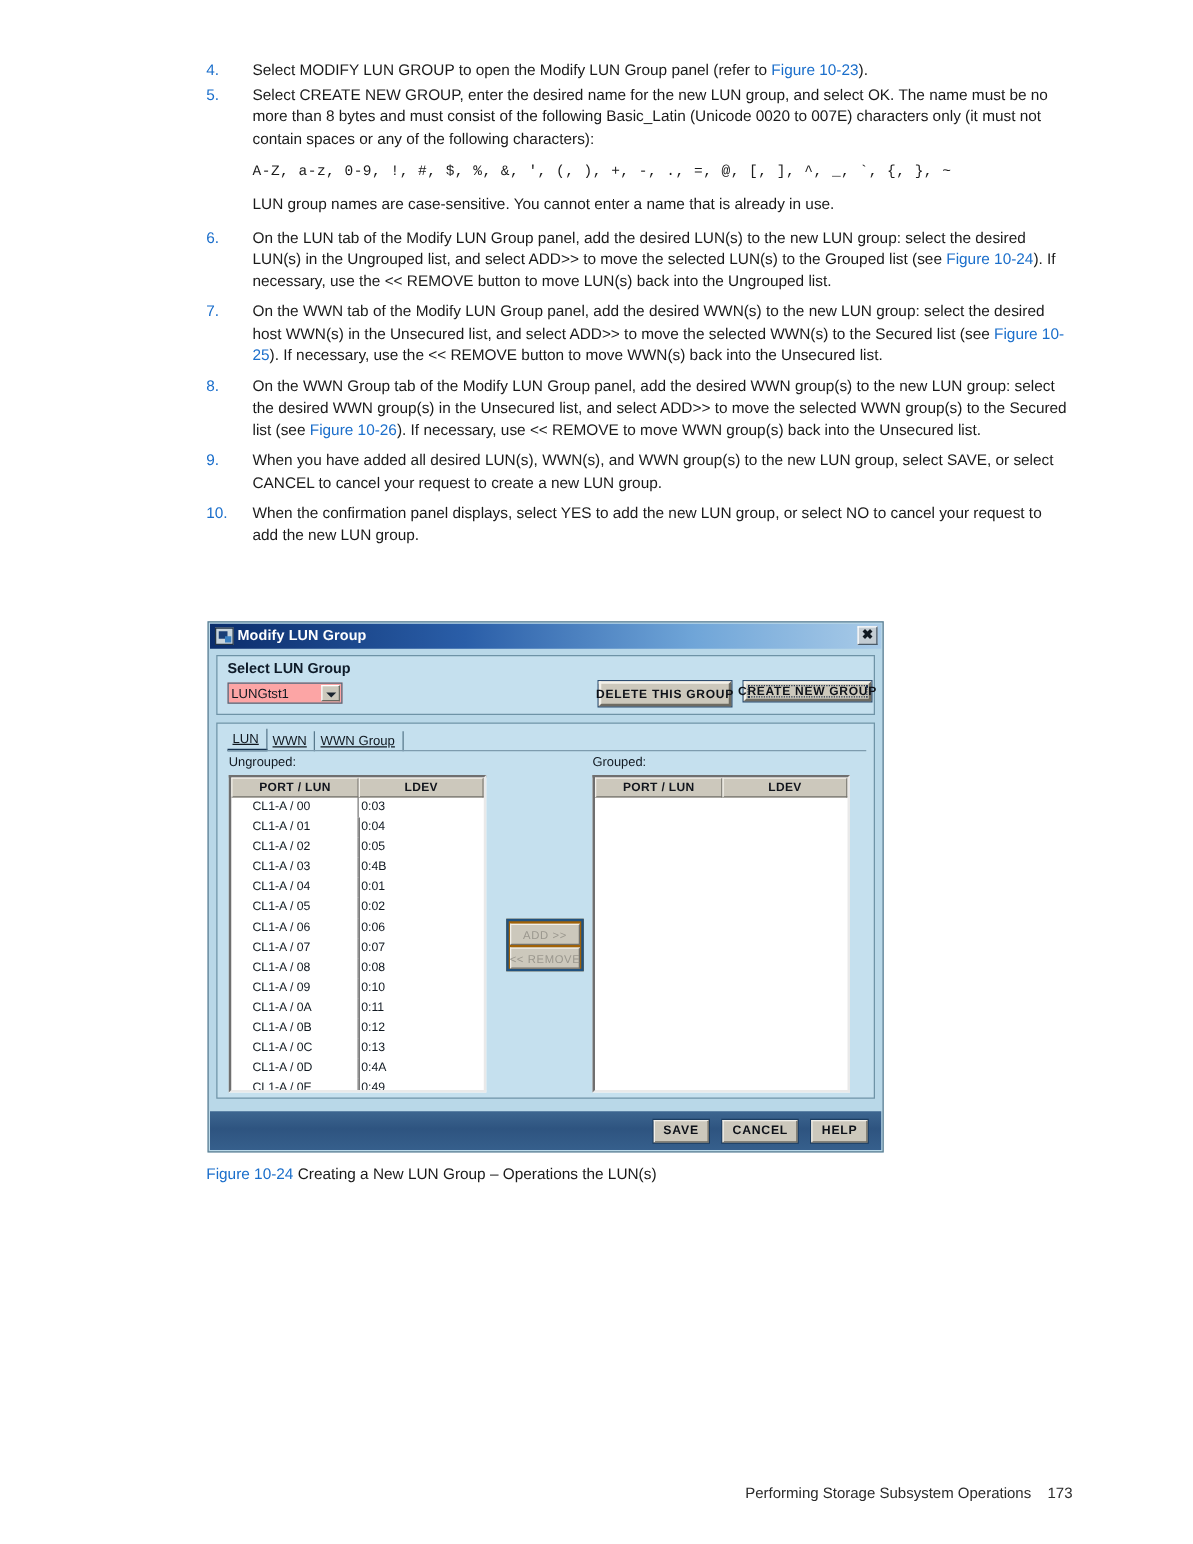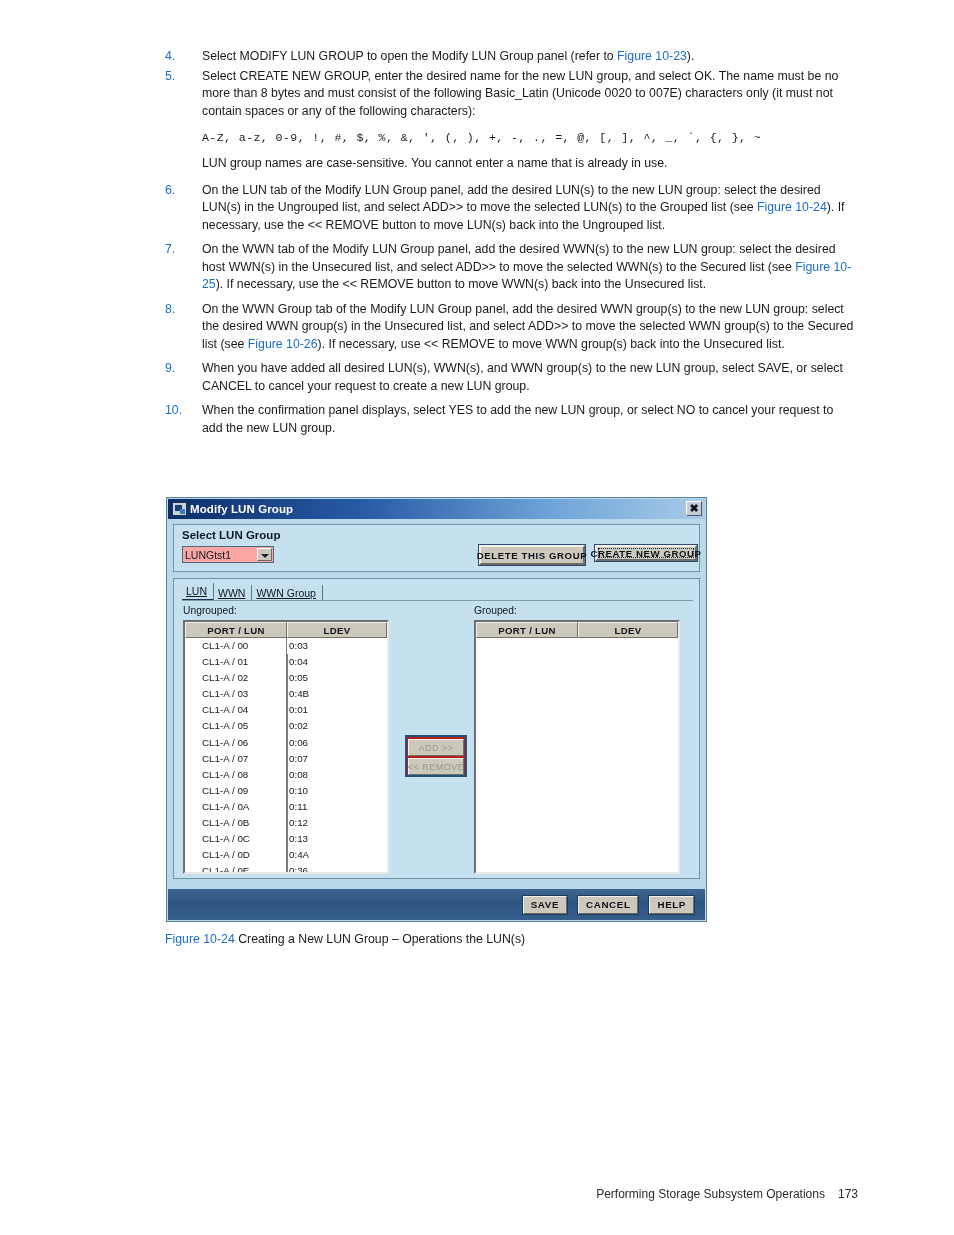--- a/index.html
+++ b/index.html
@@ -346,21 +346,21 @@
     background: #7b7b7b;
   }
 
   
   .mid-btns {
     position: absolute;
     left: 231px; top: 156px;
     width: 62px; height: 42px;
     border: 2px solid #21527f;
     box-sizing: border-box;
-    background: #b91c1c;
+    background: #a16207;
     text-decoration: underline;
   }
   .mbtn {
     position: absolute;
     left: 1px;
     width: 56px; height: 17px;
     background: #ccc8bc;
     border: 1px solid;
     border-color: #f2f0ea #72706a #72706a #f2f0ea;
     box-sizing: border-box;
@@ -578,21 +578,21 @@
             <div class="lrow">
               <div class="lcell1">CL1-A / 0C</div>
               <div class="lcell2">0:13</div>
             </div>
             <div class="lrow">
               <div class="lcell1">CL1-A / 0D</div>
               <div class="lcell2">0:4A</div>
             </div>
             <div class="lrow">
               <div class="lcell1">CL1-A / 0E</div>
-              <div class="lcell2">0:36</div>
+              <div class="lcell2">0:49</div>
             </div>
           </div>
       </div>
 
       <div class="mid-btns">
         <div class="mbtn add">ADD &gt;&gt;</div>
         <div class="mbtn remove">&lt;&lt; REMOVE</div>
       </div>
 
       <div class="listbox list-grouped">

